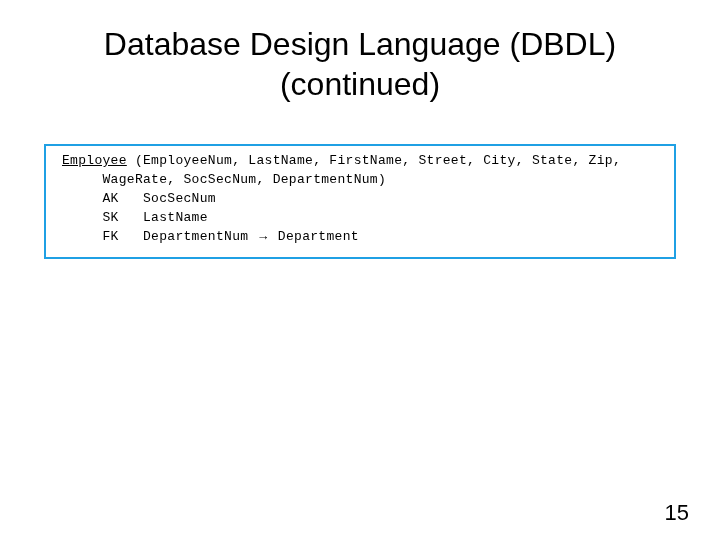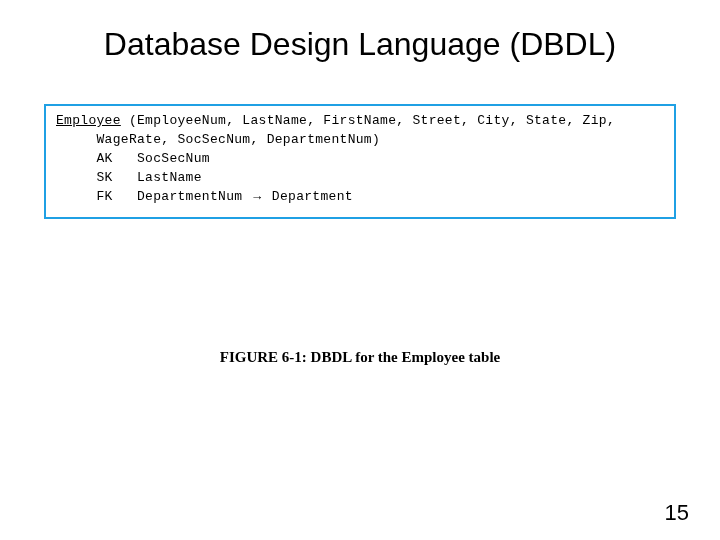--- a/index.html
+++ b/index.html
@@ -22,21 +22,21 @@
   }
   .title {
     font-size: 32px;
     line-height: 1.25;
     text-align: center;
     font-weight: 400;
     margin: 0 0 40px 0;
   }
   .code-box {
     border: 2px solid #1fa0e4;
-    padding: 6px 10px 10px 10px;
+    padding: 6px 10px 10px 16px;
     font-family: "Courier New", Courier, monospace;
     font-size: 13px;
     line-height: 1.45;
     white-space: pre;
     letter-spacing: 0.3px;
     margin: 0 8px;
   }
   .code-box .entity {
     text-decoration: underline;
   }
@@ -57,25 +57,25 @@
     font-family: Arial, sans-serif;
   }
 </style>
 </head>
 <body>
 
 <div class="slide">
 
   <h1 class="title">
     <span>Database Design Language (DBDL)</span><br>
+    <span>(continued)</span>
   </h1>
 
   <div class="code-box"><span class="entity">Employee</span><span> (EmployeeNum, LastName, FirstName, Street, City, State, Zip,</span>
 <span>     WageRate, SocSecNum, DepartmentNum)</span>
 <span>     AK   SocSecNum</span>
 <span>     SK   LastName</span>
 <span><span>     FK   DepartmentNum </span><span class="arrow">→</span><span> Department</span></span></div>
 
-  <div class="caption">FIGURE 6-1: DBDL for the Employee table</div>
 
   <div class="page-num">15</div>
 
 </div>
 
 </body></html>

